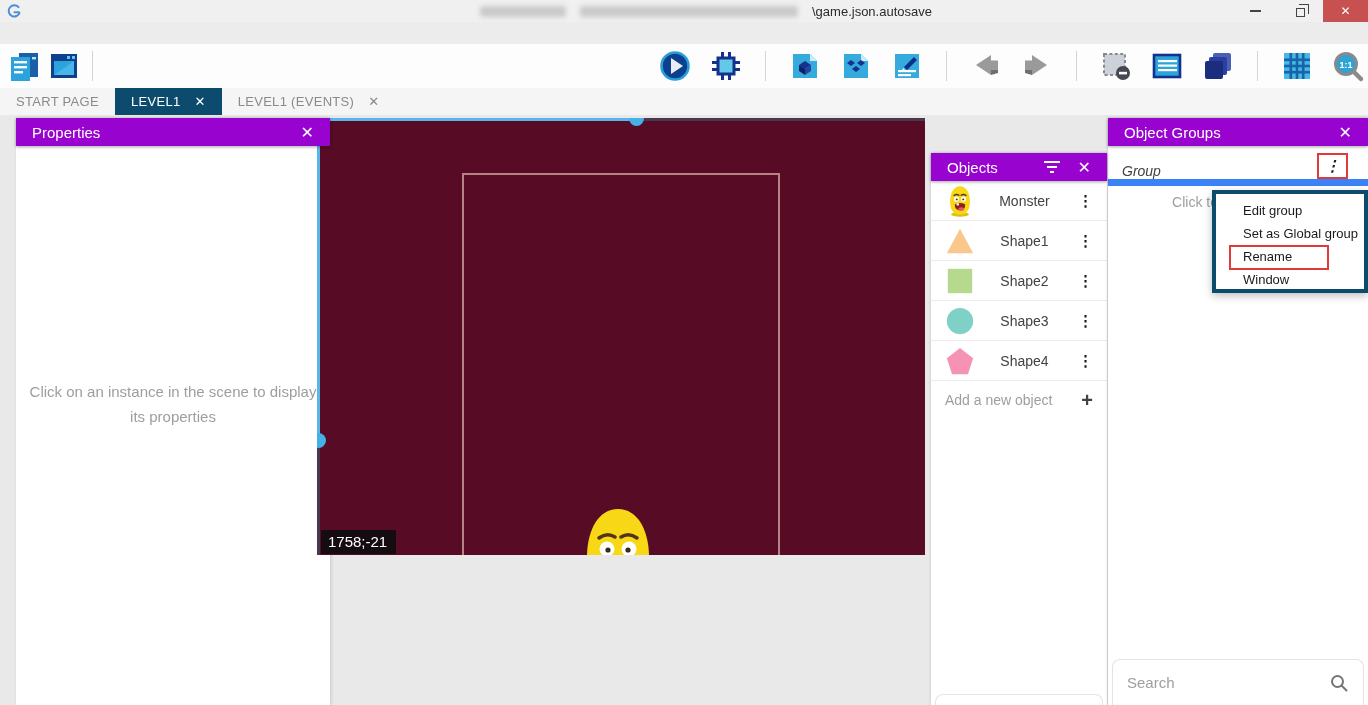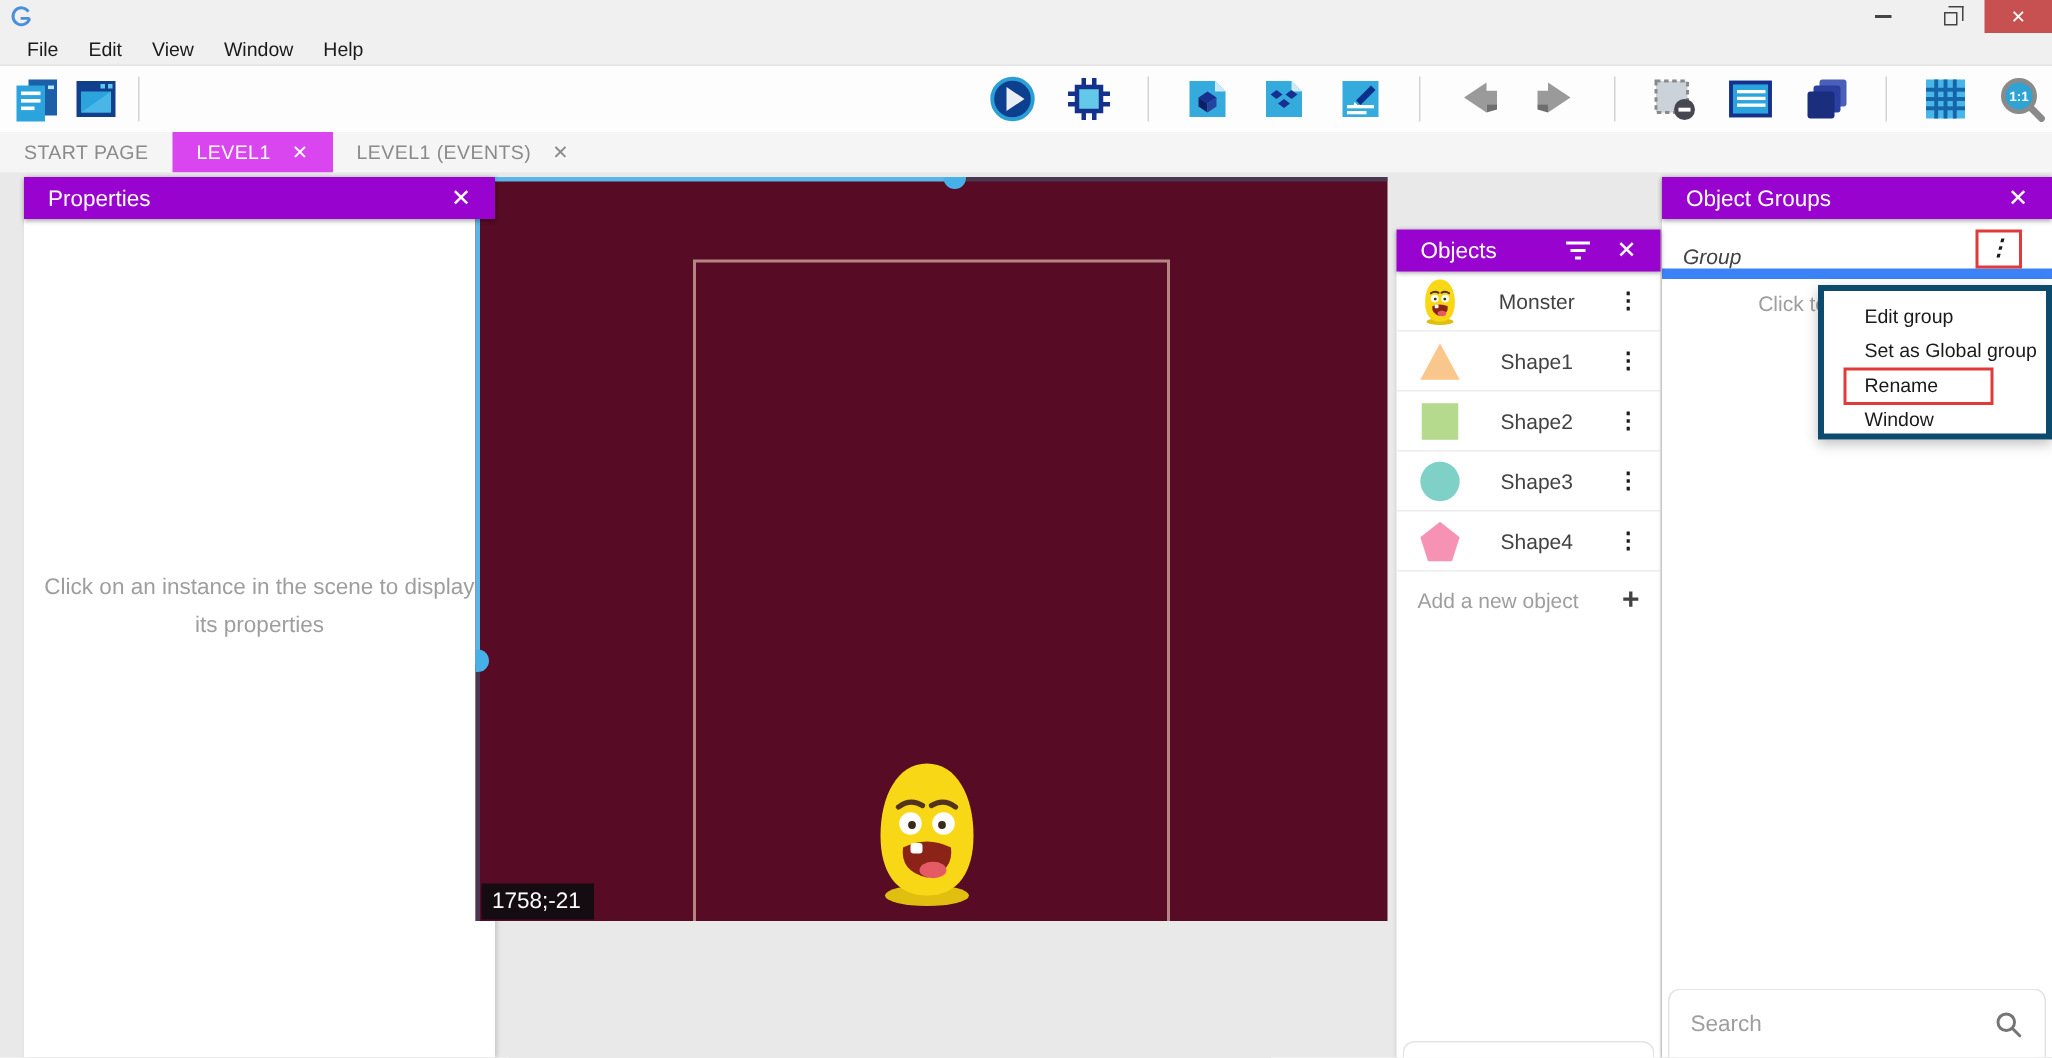--- a/index.html
+++ b/index.html
@@ -27,39 +27,39 @@
   
   .toolbar { position:absolute; left:0; top:44px; width:1368px; height:44px; background:#fdfdfd; }
   .tb-left { position:absolute; left:6px; top:4px; display:flex; align-items:center; gap:4px; }
   .tb-right { position:absolute; right:2px; top:4px; display:flex; align-items:center; gap:15px; }
   .tb-ico { width:36px; height:36px; display:flex; align-items:center; justify-content:center; }
   .tb-div { width:1px; height:30px; background:#d4d4d4; margin:0 6px; }
 
   
   .tabbar { position:absolute; left:0; top:88px; width:1368px; height:27px; background:#f5f5f5; display:flex; }
   .tab { height:27px; display:flex; align-items:center; font-size:13px; letter-spacing:.3px; padding:0 16px; color:#8a8a8a; }
-  .tab.active { background:#d946ef; color:#ffffff; }
+  .tab.active { background:#0c4a6e; color:#ffffff; }
   .tab .tab-x { margin-left:14px; font-size:13px; }
   .tab.active .tab-x { color:#ffffff; }
   .tab .tab-x.gray { color:#8a8a8a; }
 
   
   .main { position:absolute; left:0; top:115px; width:1368px; height:590px; background:#e9e9e9; }
   .panel-header { height:28px; background:#9903cf; color:#fff; display:flex; align-items:center; padding:0 16px; font-size:15px; box-shadow:0 1px 3px rgba(0,0,0,.35); position:relative; z-index:2; }
   .panel-header .spacer { flex:1; }
   .hdr-x { color:#fff; font-size:16px; margin-left:18px; }
   .filter-icon { display:flex; flex-direction:column; gap:3px; align-items:center; }
   .filter-icon span { display:block; height:2px; background:#fff; }
   .filter-icon .f1{width:16px;} .filter-icon .f2{width:10px;} .filter-icon .f3{width:4px;}
 
   .properties-panel { position:absolute; left:16px; top:3px; width:314px; height:587px; background:#fff; box-shadow:1px 0 3px rgba(0,0,0,.15); }
   .props-empty { position:absolute; top:262px; left:0; width:100%; padding:0 10px; text-align:center; color:#9e9e9e; font-size:15px; line-height:1.65; }
 
   
-  .scene { position:absolute; left:317px; top:3px; width:608px; height:496px; background:#570b24; overflow:hidden; }
+  .scene { position:absolute; left:317px; top:3px; width:608px; height:437px; background:#570b24; overflow:hidden; }
   .sel-top-blue { position:absolute; left:0; top:0; width:326px; height:3px; background:#58b7e8; }
   .sel-top-dark { position:absolute; left:326px; top:0; width:282px; height:3px; background:#4a3850; }
   .sel-left-blue { position:absolute; left:0; top:0; width:3px; height:325px; background:#58b7e8; }
   .sel-left-dark { position:absolute; left:0; top:325px; width:3px; height:262px; background:#4a3850; }
   .sel-dot { position:absolute; width:15px; height:15px; border-radius:50%; background:#45b1e8; }
   .dot-top { left:312px; top:-7px; }
   .dot-left { left:-6px; top:315px; }
   .scene-window-rect { position:absolute; left:145px; top:55px; width:318px; height:475px; border:2px solid #b58585; }
   .scene-monster { position:absolute; left:263px; top:387px; width:76px; height:100px; }
   .coords-badge { position:absolute; left:4px; bottom:1px; background:rgba(18,12,16,.96); color:#fdfdfd; font-size:15px; padding:3px 9px 4px 7px; }
@@ -95,38 +95,36 @@
 </head>
 <body>
 
 <div class="app">
 
   <div class="titlebar">
     <svg class="logo" viewBox="0 0 20 20">
       <path d="M16 5 A7.5 7.5 0 1 0 17 11" fill="none" stroke="#4a90d9" stroke-width="2.6"></path>
       <path d="M9 11 L17 11" stroke="#4a90d9" stroke-width="2.6"></path>
     </svg>
+    <div class="title-center">
+      <div class="blurbar" style="width:86px;"></div>
+      <div class="blurbar" style="width:218px;"></div>
+      <span class="title-text">\game.json.autosave</span>
+    </div>
     <div class="win-controls">
       <div class="win-btn">
           <span class="min-glyph"></span>
         </div>
       <div class="win-btn">
           <span class="restore-glyph"></span>
         </div>
       <div class="win-btn close-btn">✕</div>
     </div>
   </div>
 
-  <div class="menubar">
-    <span class="menu-item">File</span>
-    <span class="menu-item">Edit</span>
-    <span class="menu-item">View</span>
-    <span class="menu-item">Window</span>
-    <span class="menu-item">Help</span>
-  </div>
 
   <div class="toolbar">
     <div class="tb-left">
       <div class="tb-ico">
         <svg width="34" height="34" viewBox="0 0 34 34">
           <rect x="12" y="4" width="19" height="24" fill="#1b5fa8"></rect>
           <rect x="4" y="8" width="19" height="24" fill="#2ba3dc"></rect>
           <rect x="7" y="12" width="13" height="2.4" fill="#fff"></rect>
           <rect x="7" y="17" width="13" height="2.4" fill="#fff"></rect>
           <rect x="7" y="22" width="9" height="2.4" fill="#fff"></rect>

